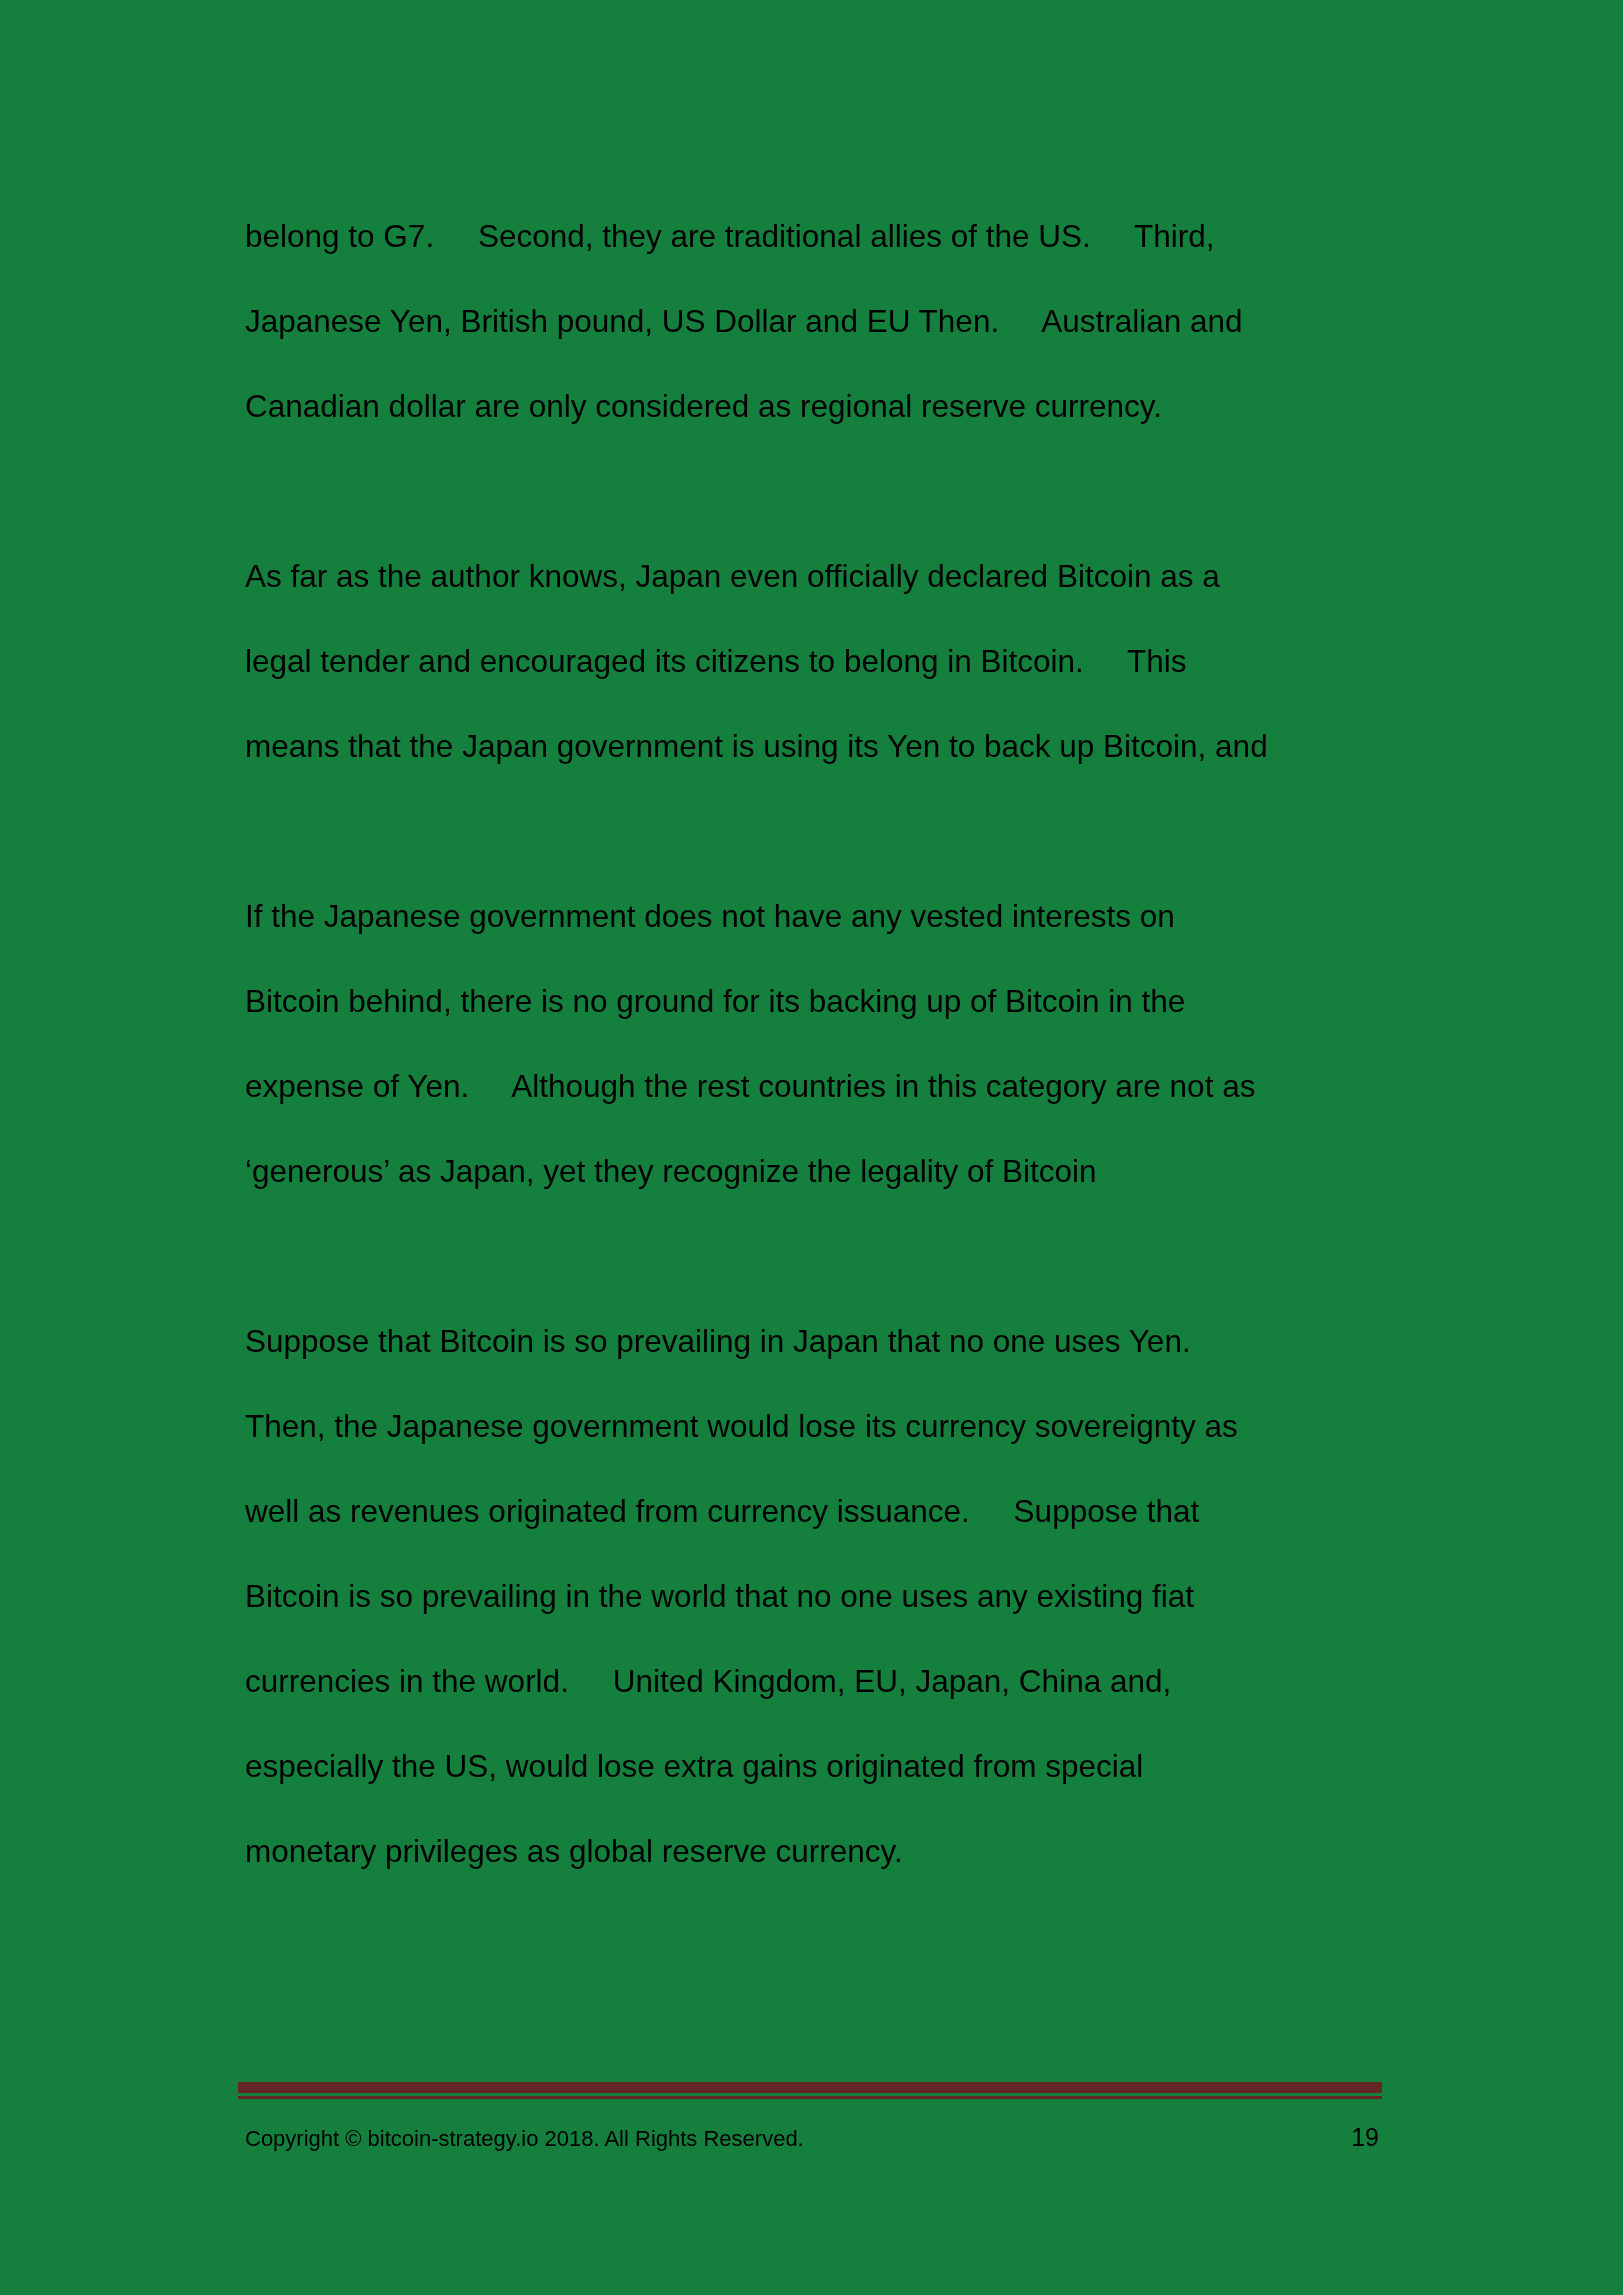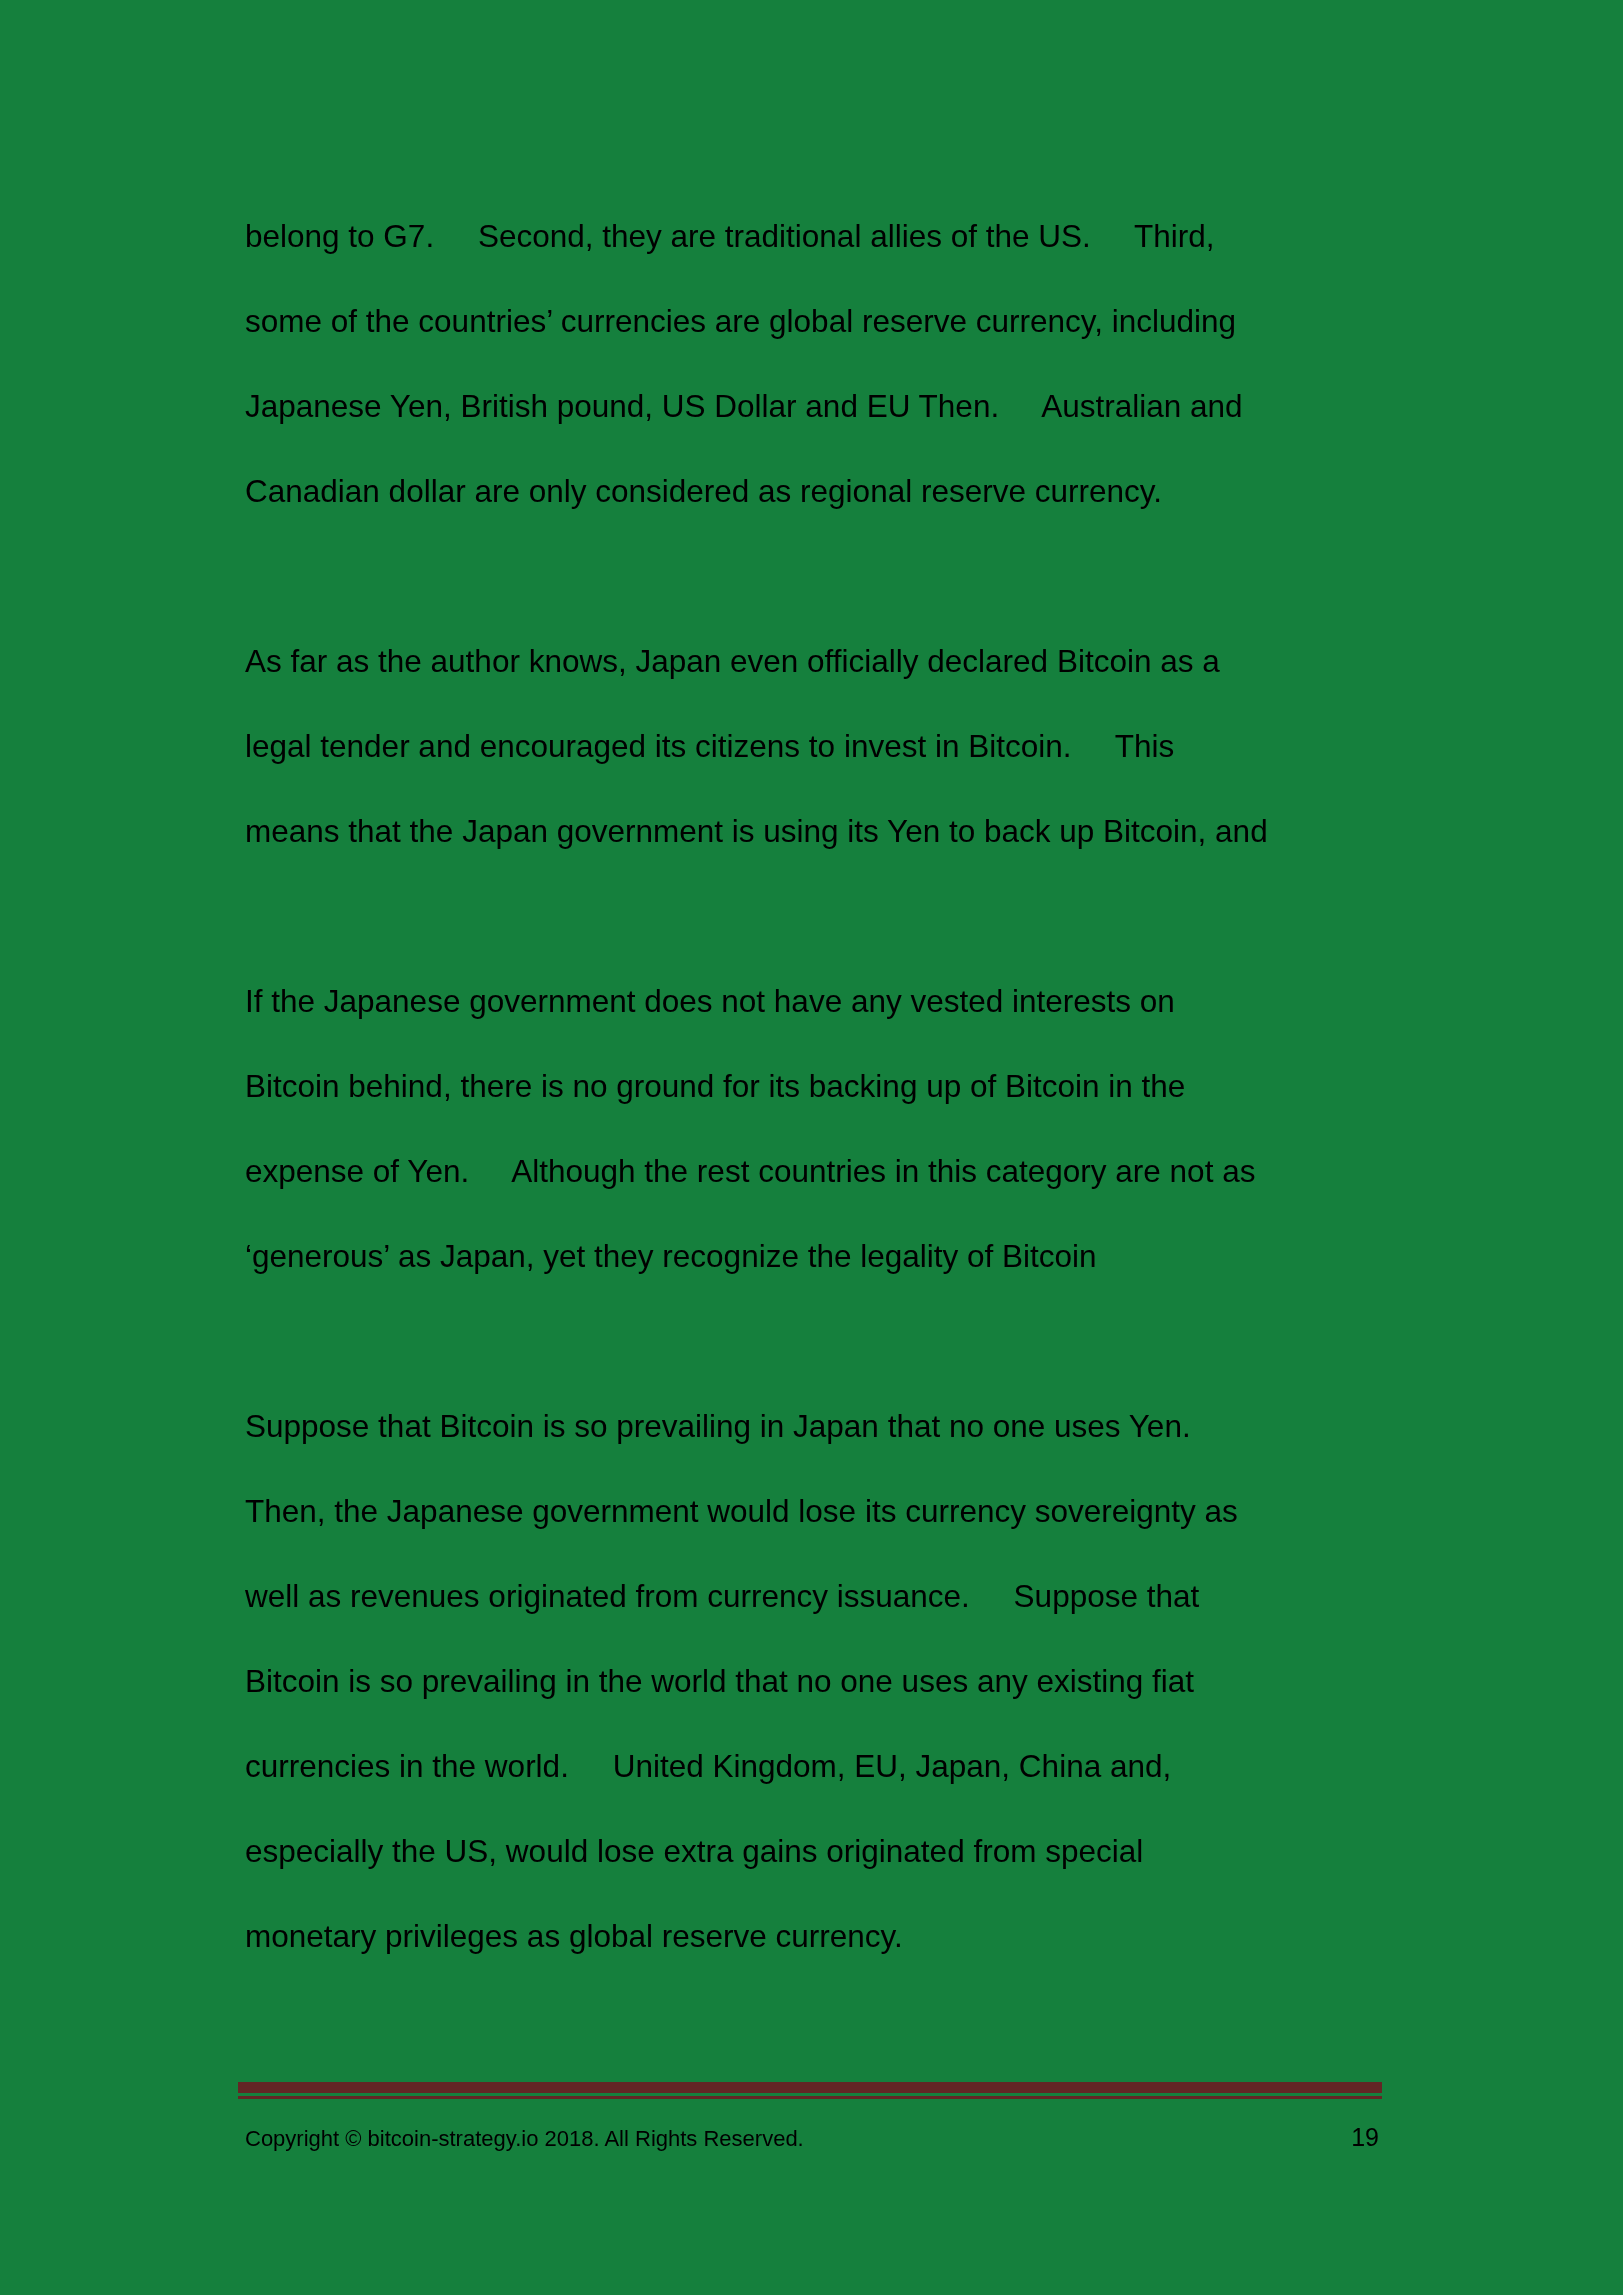--- a/index.html
+++ b/index.html
@@ -69,28 +69,27 @@
 </style>
 </head>
 <body>
 
 <div class="page">
 
   <div class="content">
 
     <div class="para">
       <div class="line">belong to G7.     Second, they are traditional allies of the US.     Third,</div>
-      <div class="line">some of the countries’ currencies are global reserve currency, including</div>
       <div class="line">Japanese Yen, British pound, US Dollar and EU Then.     Australian and</div>
       <div class="line">Canadian dollar are only considered as regional reserve currency.</div>
     </div>
 
     <div class="para">
       <div class="line">As far as the author knows, Japan even officially declared Bitcoin as a</div>
-      <div class="line">legal tender and encouraged its citizens to invest in Bitcoin.     This</div>
+      <div class="line">legal tender and encouraged its citizens to belong in Bitcoin.     This</div>
       <div class="line">means that the Japan government is using its Yen to back up Bitcoin, and</div>
     </div>
 
     <div class="para">
       <div class="line">If the Japanese government does not have any vested interests on</div>
       <div class="line">Bitcoin behind, there is no ground for its backing up of Bitcoin in the</div>
       <div class="line">expense of Yen.     Although the rest countries in this category are not as</div>
       <div class="line">‘generous’ as Japan, yet they recognize the legality of Bitcoin</div>
     </div>
 

